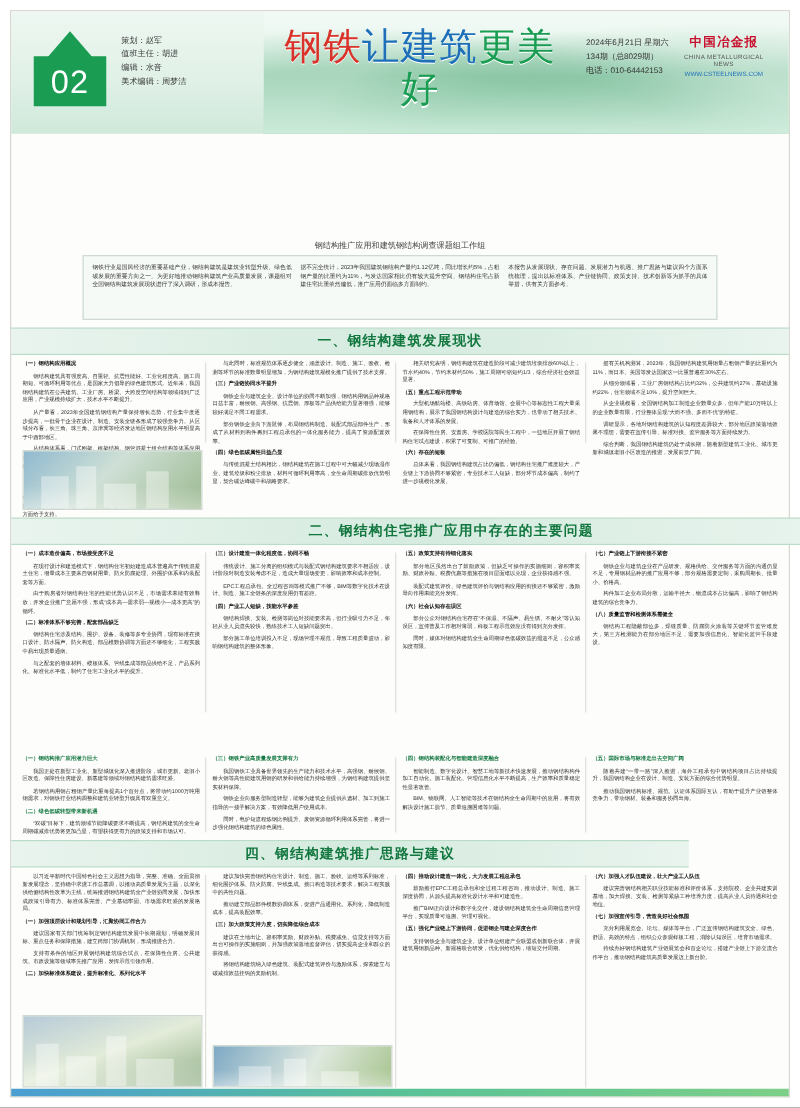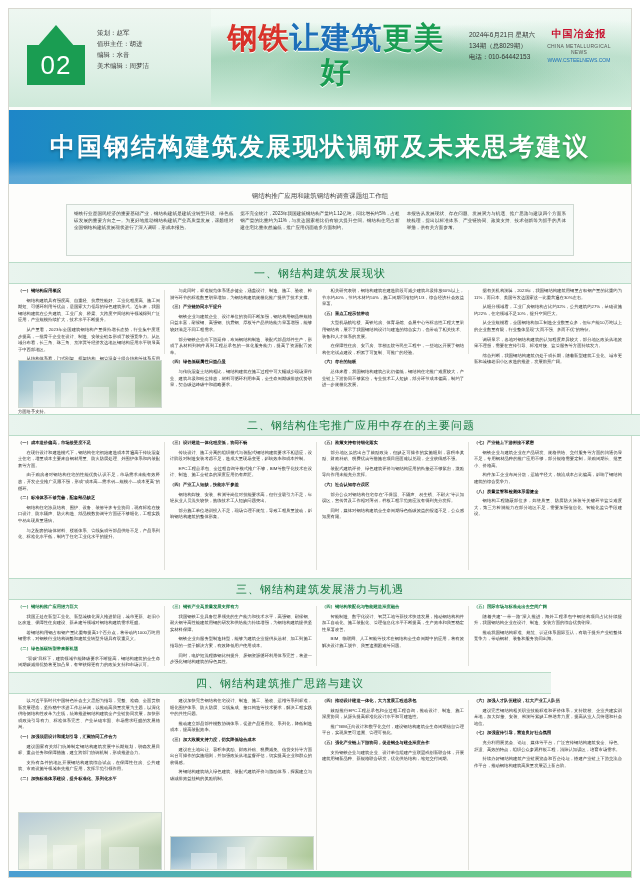--- a/index.html
+++ b/index.html
@@ -17,21 +17,21 @@
       linear-gradient(180deg,#f2faf5 0%,#d9eee3 100%);
   }
   .mast-art:after{content:"";position:absolute;left:0;bottom:0;width:100%;height:46px;
     background:linear-gradient(180deg,rgba(255,255,255,0) 0%,rgba(210,238,222,.9) 100%);}
   .issue-box{position:absolute;left:18px;top:16px;width:58px;height:62px;}
   .issue-tri{position:absolute;left:10px;top:0;width:0;height:0;border-left:19px solid transparent;border-right:19px solid transparent;border-bottom:22px solid #1a9d52;}
   .issue-num{position:absolute;left:0;top:20px;width:58px;height:40px;background:#1a9d52;color:#fff;font-size:26px;font-weight:normal;text-align:center;line-height:40px;letter-spacing:1px;}
   .mast-meta{position:absolute;left:88px;top:18px;font-size:6.5px;color:#3a3a3a;line-height:11px;}
   .mast-meta div{white-space:nowrap;}
   .logo-wrap{position:absolute;left:188px;top:12px;width:250px;height:62px;text-align:center;}
-  .logo-main{font-size:30px;font-weight:bold;color:#d8322a;letter-spacing:1px;line-height:34px;font-family:"DejaVu Sans",sans-serif;text-shadow:0 1px 0 #fff;margin-left:28px;}
+  .logo-main{font-size:30px;font-weight:normal;color:#d8322a;letter-spacing:1px;line-height:34px;font-family:"DejaVu Sans",sans-serif;text-shadow:0 1px 0 #fff;margin-left:28px;}
   .logo-main .blue{color:#1d6fb8;}
   .logo-main .green{color:#1a9d52;}
   .logo-sub{margin-top:3px;font-size:9px;color:#222;letter-spacing:.5px;}
   .special-tag{display:inline-block;margin-left:4px;border:1px solid #222;padding:0 3px;font-size:8px;vertical-align:middle;}
   .mast-right{position:absolute;right:96px;top:20px;font-size:6.5px;color:#333;line-height:11px;text-align:left;}
   .brandbox{position:absolute;right:12px;top:18px;width:80px;text-align:center;}
   .brand-cn{font-size:10px;font-weight:bold;color:#c8102e;letter-spacing:1px;}
   .brand-en{font-size:5px;color:#555;margin-top:2px;letter-spacing:.3px;}
   .brand-url{font-size:5px;color:#1d6fb8;margin-top:2px;}
 
@@ -46,21 +46,21 @@
 
   
   .byline{position:absolute;left:92px;top:192px;width:456px;text-align:center;font-size:6.5px;color:#444;}
   .lead{position:absolute;left:66px;top:204px;width:508px;height:52px;border:1px solid #cfd9d2;background:#f6faf7;padding:5px 7px;box-sizing:border-box;}
   .lead p{margin:0;font-size:4.6px;line-height:7.2px;color:#333;text-align:justify;}
   .lead-cols{display:flex;gap:7px;}
   .lead-cols > div{flex:1;}
 
   
   .sec{position:absolute;height:20px;background:linear-gradient(90deg,#e9f4ee 0%,#d5ebdf 50%,#e9f4ee 100%);border-top:1px solid #b9dcc8;border-bottom:1px solid #b9dcc8;}
-  .sec span{display:block;text-align:center;line-height:20px;font-size:11px;font-weight:normal;color:#12773f;letter-spacing:1px;}
+  .sec span{display:block;text-align:center;line-height:20px;font-size:11px;font-weight:bold;color:#12773f;letter-spacing:1px;}
 
   
   .col{position:absolute;font-size:4.3px;line-height:6.6px;color:#2e2e2e;text-align:justify;}
   .col p{margin:0 0 3px 0;text-indent:2em;}
   .col p.h{font-weight:bold;color:#111;text-indent:0;}
   .col p.hc{font-weight:bold;color:#12773f;text-indent:0;}
   .rule-v{position:absolute;width:1px;background:#e0e0da;}
 
   .photo{position:absolute;overflow:hidden;border:1px solid #cfd9d2;}
   .ph-a{background:linear-gradient(135deg,#8fb9cf 0%,#cfe0d6 45%,#9bb98f 100%);}
@@ -103,24 +103,20 @@
       <div>电话：010-64442153</div>
     </div>
 
     <div class="brandbox">
       <div class="brand-cn">中国冶金报</div>
       <div class="brand-en">CHINA METALLURGICAL NEWS</div>
       <div class="brand-url">WWW.CSTEELNEWS.COM</div>
     </div>
   </div>
 
-  <div class="hero">
-    <div class="wave"></div>
-    <h1>中国钢结构建筑发展现状调研及未来思考建议</h1>
-  </div>
 
   <div class="byline">钢结构推广应用和建筑钢结构调查课题组工作组</div>
   <div class="lead">
     <div class="lead-cols">
       <div>
           <p>钢铁行业是国民经济的重要基础产业，钢结构建筑是建筑业转型升级、绿色低碳发展的重要方向之一。为更好地推动钢结构建筑产业高质量发展，课题组对全国钢结构建筑发展现状进行了深入调研，形成本报告。</p>
         </div>
       <div>
           <p>据不完全统计，2023年我国建筑钢结构产量约1.12亿吨，同比增长约5%，占粗钢产量的比重约为11%，与发达国家相比仍有较大提升空间。钢结构住宅占新建住宅比重依然偏低，推广应用仍面临多方面制约。</p>
         </div>
@@ -206,23 +202,20 @@
       <p class="h">（七）产业链上下游衔接不紧密</p>
       <p>钢铁企业与建筑企业在产品研发、规格供给、交付服务等方面的沟通仍显不足，专用钢材品种的推广应用不够，部分规格需要定制，采购周期长、批量小、价格高。</p>
       <p>构件加工企业布局分散，运输半径大，物流成本占比偏高，影响了钢结构建筑的综合竞争力。</p>
       <p class="h">（八）质量监管和检测体系需健全</p>
       <p>钢结构工程隐蔽部位多，焊缝质量、防腐防火涂装等关键环节监管难度大，第三方检测能力在部分地区不足，需要加强信息化、智能化监管手段建设。</p>
     </div>
   <div class="rule-v" style="left:164px;top:442px;height:128px;"></div>
   <div class="rule-v" style="left:316px;top:442px;height:128px;"></div>
   <div class="rule-v" style="left:468px;top:442px;height:128px;"></div>
 
-  <div class="sec" style="left:9px;top:578px;width:622px;">
-    <span>三、钢结构建筑发展潜力与机遇</span>
-  </div>
   <div class="col" id="s3c1" style="left:18px;top:604px;width:142px;">
       <p class="hc">（一）钢结构推广应用潜力巨大</p>
       <p>我国正处在新型工业化、新型城镇化深入推进阶段，城市更新、老旧小区改造、保障性住房建设、新基建等领域对钢结构建筑需求旺盛。</p>
       <p>若钢结构用钢占粗钢产量比重每提高1个百分点，将带动约1000万吨用钢需求，对钢铁行业结构调整和建筑业转型升级具有双重意义。</p>
       <p class="hc">（二）绿色低碳转型带来新机遇</p>
       <p>“双碳”目标下，建筑领域节能降碳要求不断提高，钢结构建筑的全生命周期碳减排优势将更加凸显，有望获得更有力的政策支持和市场认可。</p>
     </div>
   <div class="col" id="s3c2" style="left:170px;top:604px;width:142px;">
       <p class="hc">（三）钢铁产业高质量发展支撑有力</p>
       <p>我国钢铁工业具备世界领先的生产能力和技术水平，高强钢、耐候钢、耐火钢等高性能建筑用钢的研发和供给能力持续增强，为钢结构建筑提供坚实材料保障。</p>

